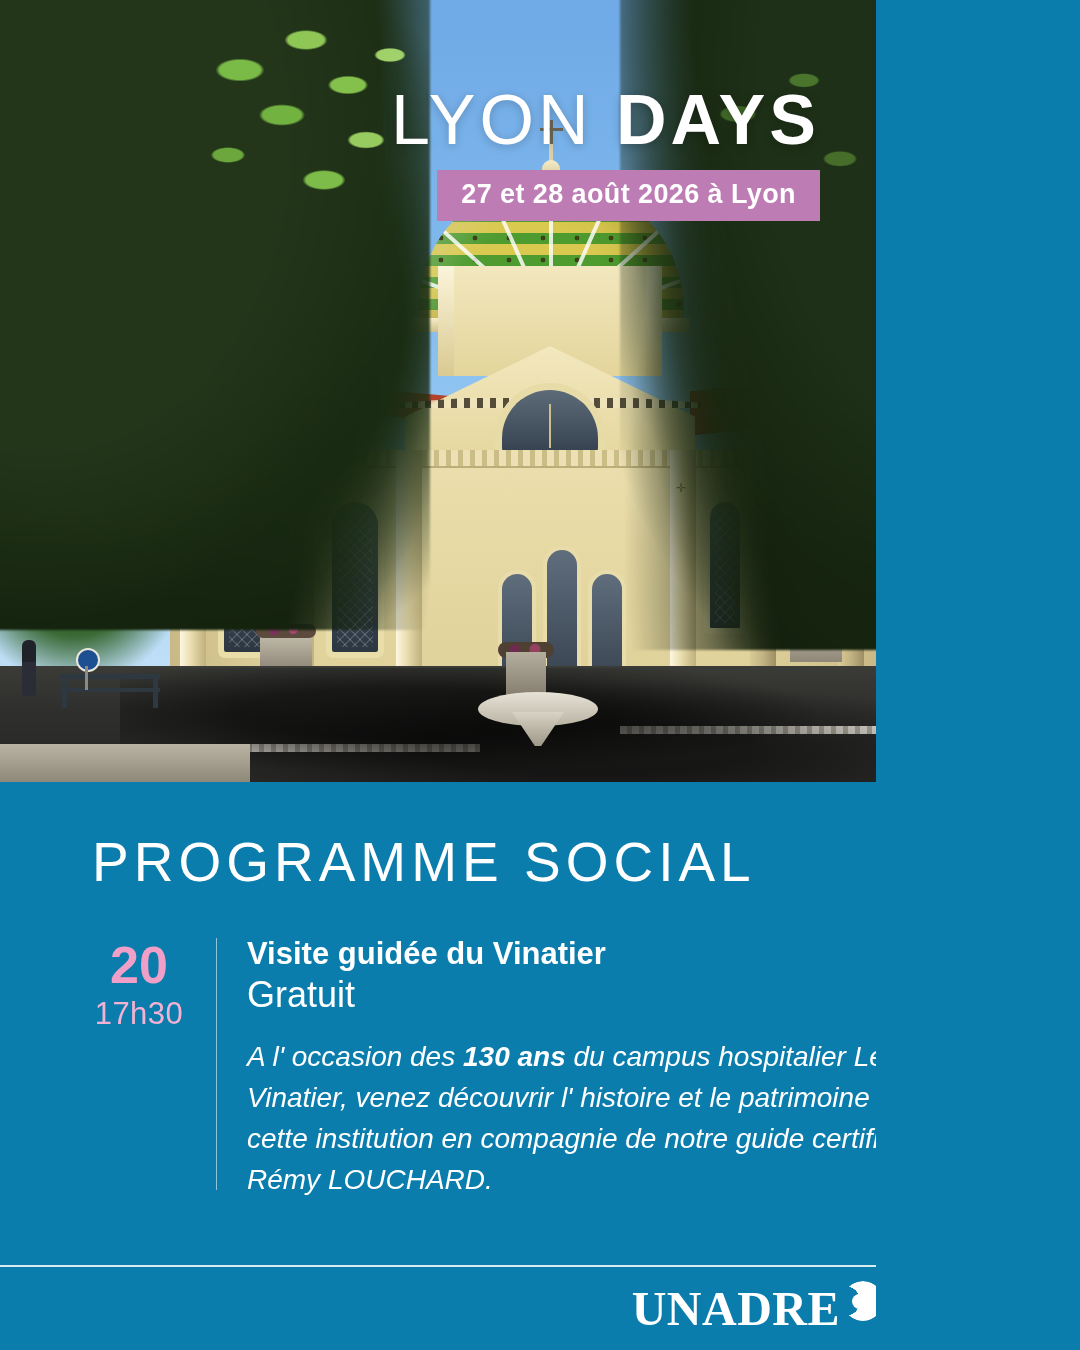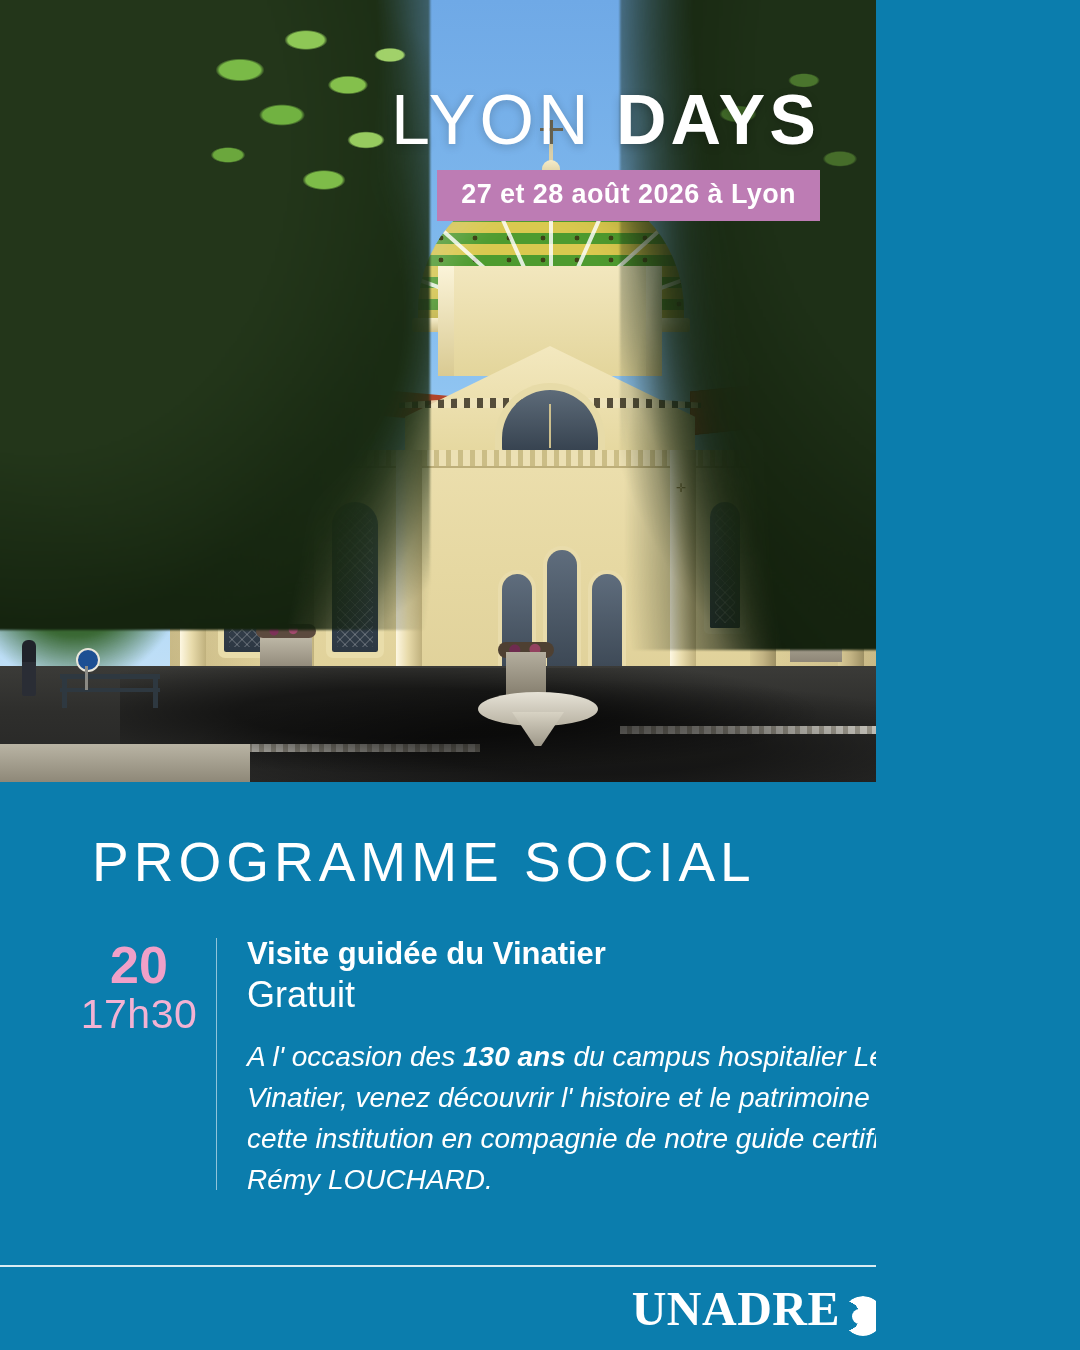--- a/index.html
+++ b/index.html
@@ -197,34 +197,34 @@
     font-size:27px;font-weight:700;letter-spacing:.4px;padding:9px 24px 11px 24px;white-space:nowrap;}
 
   
   .panel{position:absolute;left:0;top:782px;width:1080px;height:568px;background:#0B7DAD;}
   .panel-title{position:absolute;left:92px;top:48px;font-size:55px;letter-spacing:5px;
     font-weight:300;color:#ffffff;}
 
   .entry{position:absolute;left:62px;top:152px;width:960px;display:flex;}
   .when{width:154px;flex:0 0 154px;text-align:center;padding-top:4px;}
   .when .day{font-size:52px;font-weight:700;color:#F0A0C8;line-height:54px;}
-  .when .hour{font-size:41px;font-weight:300;color:#F3B2D3;line-height:44px;letter-spacing:.5px;}
+  .when .hour{font-size:31px;font-weight:300;color:#F3B2D3;line-height:44px;letter-spacing:.5px;}
   .vrule{flex:0 0 1px;width:1px;background:rgba(255,255,255,.55);margin:4px 0 8px 0;height:252px;}
   .what{flex:1;padding-left:30px;}
   .what .ttl{font-size:31px;font-weight:700;color:#ffffff;line-height:40px;}
   .what .price{font-size:36px;font-weight:300;color:#ffffff;line-height:38px;margin-top:2px;}
   .what .desc{margin-top:22px;font-size:28px;font-style:italic;font-weight:300;color:#ffffff;
     line-height:41px;max-width:720px;}
   .what .desc b{font-weight:700;font-style:italic;}
 
   
   .divider{position:absolute;left:0;top:1265px;width:1080px;height:2px;background:rgba(255,255,255,.85);}
   .footer{position:absolute;left:0;top:1267px;width:1080px;height:83px;display:flex;
     align-items:center;justify-content:flex-end;padding-right:72px;box-sizing:border-box;}
-  .logo{display:flex;align-items:flex-end;}
+  .logo{display:flex;align-items:flex-start;}
   .logo-mark{font-family:"Liberation Serif", serif;font-weight:700;font-size:48px;color:#fff;letter-spacing:.5px;}
   .logo-o{position:relative;width:40px;height:40px;margin:0 2px 0 3px;}
   .logo-o .cres{position:absolute;inset:0;border-radius:50%;background:#fff;
     -webkit-mask:radial-gradient(circle 15px at 2px 20px,transparent 99%,#000 100%);
             mask:radial-gradient(circle 15px at 2px 20px,transparent 99%,#000 100%);}
   .logo-o .dot{position:absolute;left:9px;top:13px;width:15px;height:15px;border-radius:50%;background:#fff;}
   .logo-form{font-size:45px;font-weight:300;color:#fff;margin-left:16px;letter-spacing:.5px;}
 </style>
 </head>
 <body>

